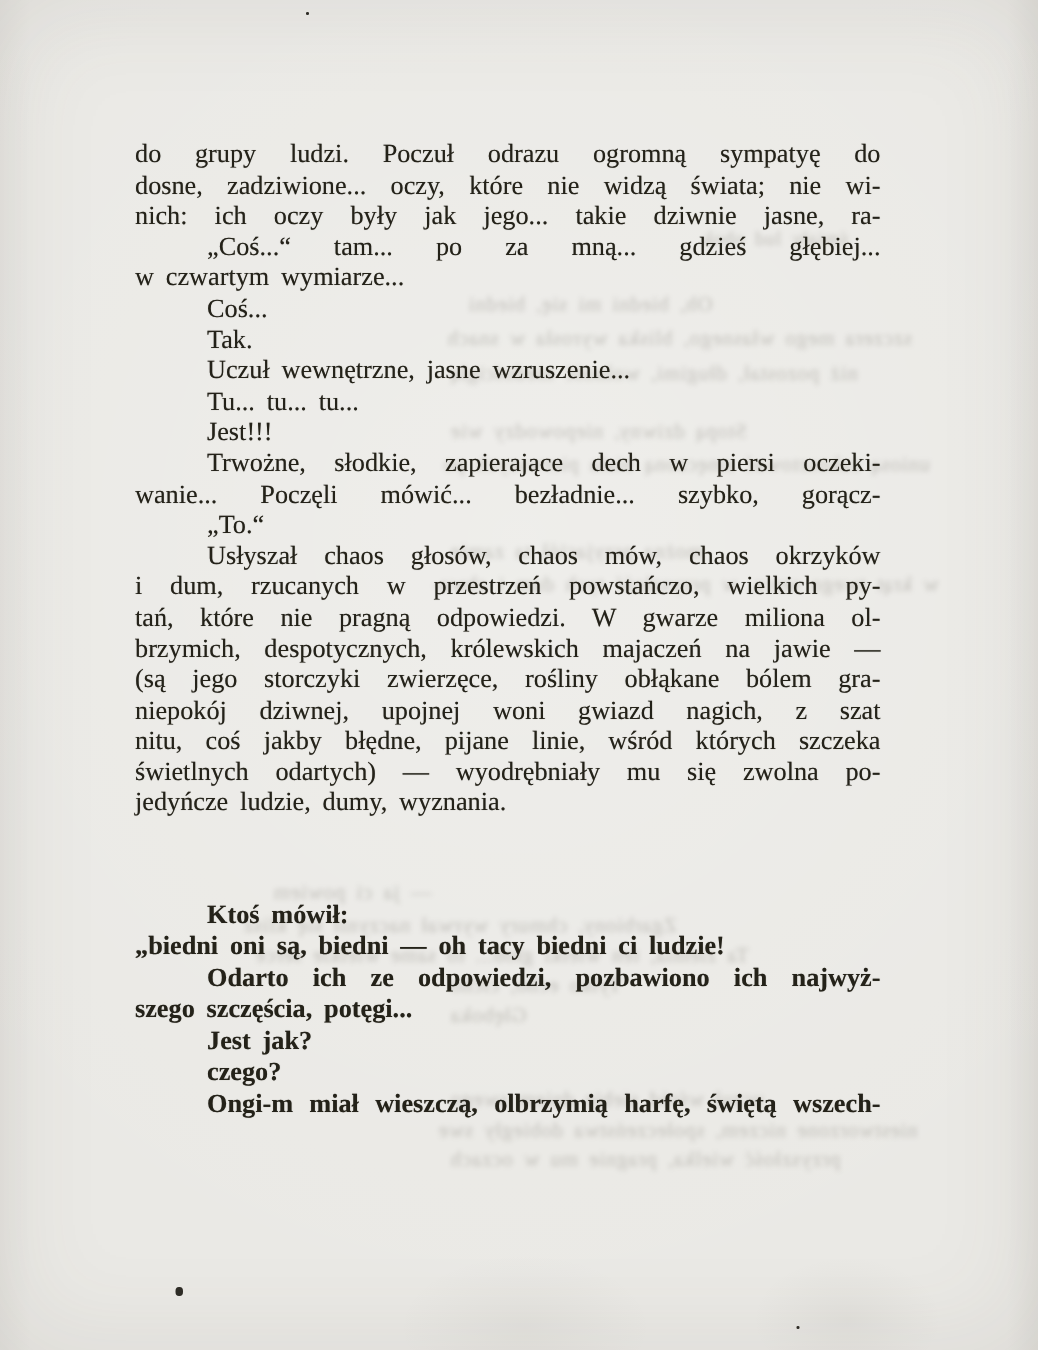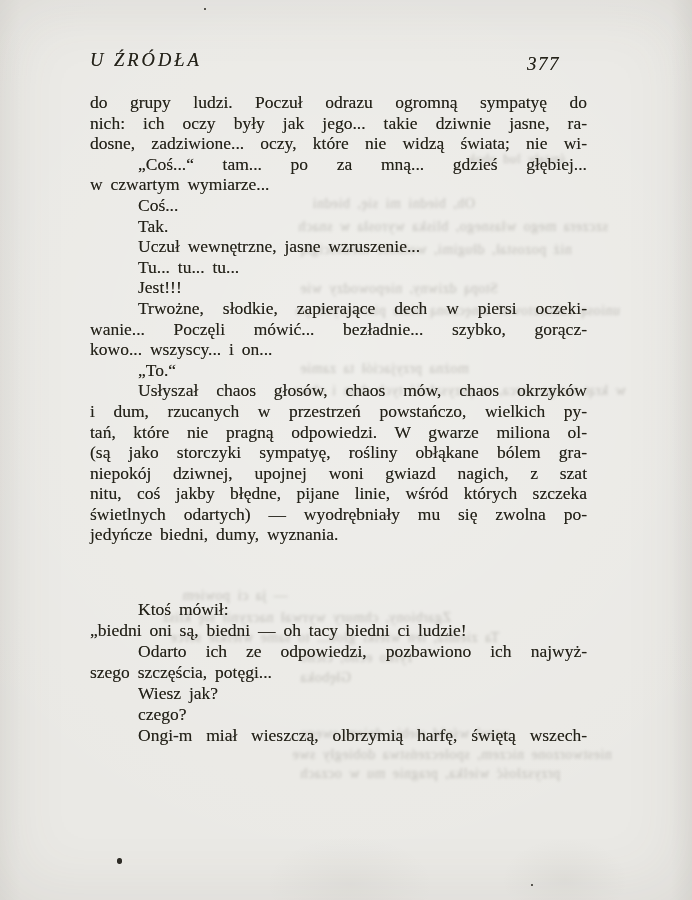--- a/index.html
+++ b/index.html
@@ -34,21 +34,21 @@
     position:absolute;left:437px;top:3px;
     font-style:italic;font-size:19px;letter-spacing:1.5px;
     color:var(--ink,#242219);
     text-shadow:0 0 0.5px rgba(36,34,25,0.55);
   }
   .text-column{
     position:absolute;left:90px;top:92px;width:497px;
     color:var(--ink,#242219);
   }
   .text-block{line-height:20.6px;}
-  .text-block.block-1{margin-top:54px;line-height:21px;}
+  .text-block.block-1{margin-top:54px;line-height:21px;font-weight:bold;}
   .para{margin:0;}
   .ln{
     font-size:17.5px;
     word-spacing:1.5px;
     text-align:justify;
     text-align-last:justify;
     text-shadow:0 0 0.5px rgba(36,34,25,0.5);
     height:auto;
     white-space:normal;
   }
@@ -88,31 +88,27 @@
       <div class="ghost" style="top: 588px; left: 182px; font-size: 14px;">— ja ci powiem</div>
       <div class="ghost" style="top: 610px; left: 162px; font-size: 14px;">Zgarbiony, chmury wyrwał naczynił się klisz</div>
       <div class="ghost" style="top: 630px; left: 170px; font-size: 14px;">Ta ziemia, ten wielki głob... to same wielkie serce</div>
       <div class="ghost" style="top: 650px; left: 300px; font-size: 14px;">Tylko echo, cicho</div>
       <div class="ghost" style="top: 670px; left: 300px; font-size: 14px;">Głęboka</div>
       <div class="ghost" style="top: 726px; left: 300px; font-size: 14px;">uczuł wśród siebie dniem swego</div>
       <div class="ghost" style="top: 747px; left: 292px; font-size: 14px;">niestworzone niczem, społeczeństwa dobiegły swe</div>
       <div class="ghost" style="top: 766px; left: 300px; font-size: 14px;">przyszłość wielka, pragnie mu w oczach</div>
     </div>
 
-  <div class="running-head">
-    <span class="head-title">U ŹRÓDŁA</span>
-    <span class="page-num">377</span>
-  </div>
 
   <div class="text-column">
       <div class="text-block block-0">
         <div class="para">
           <div class="ln">do grupy ludzi. Poczuł odrazu ogromną sympatyę do</div>
+          <div class="ln">dosne, zadziwione... oczy, które nie widzą świata; nie wi-</div>
           <div class="ln">nich: ich oczy były jak jego... takie dziwnie jasne, ra-</div>
-          <div class="ln">dosne, zadziwione... oczy, które nie widzą świata; nie wi-</div>
         </div>
         <div class="para">
           <div class="ln ind">„Coś...“ tam... po za mną... gdzieś głębiej...</div>
           <div class="ln last">w czwartym wymiarze...</div>
         </div>
         <div class="para">
           <div class="ln last ind">Coś...</div>
         </div>
         <div class="para">
           <div class="ln last ind">Tak.</div>
@@ -122,49 +118,49 @@
         </div>
         <div class="para">
           <div class="ln last ind">Tu... tu... tu...</div>
         </div>
         <div class="para">
           <div class="ln last ind">Jest!!!</div>
         </div>
         <div class="para">
           <div class="ln ind">Trwożne, słodkie, zapierające dech w piersi oczeki-</div>
           <div class="ln">wanie... Poczęli mówić... bezładnie... szybko, gorącz-</div>
-          <div class="ln last">kowo... wszyscy... i on...</div>
         </div>
         <div class="para">
           <div class="ln last ind">„To.“</div>
         </div>
         <div class="para">
           <div class="ln ind">Usłyszał chaos głosów, chaos mów, chaos okrzyków</div>
           <div class="ln">i dum, rzucanych w przestrzeń powstańczo, wielkich py-</div>
           <div class="ln">tań, które nie pragną odpowiedzi. W gwarze miliona ol-</div>
-          <div class="ln">(są jako storczyki sympatyę, rośliny obłąkane bólem gra-</div>
+          <div class="ln">brzymich, despotycznych, królewskich majaczeń na jawie —</div>
+          <div class="ln">(są jego storczyki zwierzęce, rośliny obłąkane bólem gra-</div>
           <div class="ln">niepokój dziwnej, upojnej woni gwiazd nagich, z szat</div>
           <div class="ln">nitu, coś jakby błędne, pijane linie, wśród których szczeka</div>
           <div class="ln">świetlnych odartych) — wyodrębniały mu się zwolna po-</div>
-          <div class="ln last">jedyńcze biedni, dumy, wyznania.</div>
+          <div class="ln last">jedyńcze ludzie, dumy, wyznania.</div>
         </div>
       </div>
       <div class="text-block block-1">
         <div class="para">
           <div class="ln last ind">Ktoś mówił:</div>
         </div>
         <div class="para">
           <div class="ln last">„biedni oni są, biedni — oh tacy biedni ci ludzie!</div>
         </div>
         <div class="para">
           <div class="ln ind">Odarto ich ze odpowiedzi, pozbawiono ich najwyż-</div>
           <div class="ln last">szego szczęścia, potęgi...</div>
         </div>
         <div class="para">
-          <div class="ln last ind">Wiesz jak?</div>
+          <div class="ln last ind">Jest jak?</div>
         </div>
         <div class="para">
           <div class="ln last ind">czego?</div>
         </div>
         <div class="para">
           <div class="ln ind">Ongi-m miał wieszczą, olbrzymią harfę, świętą wszech-</div>
         </div>
       </div>
     </div>
 

